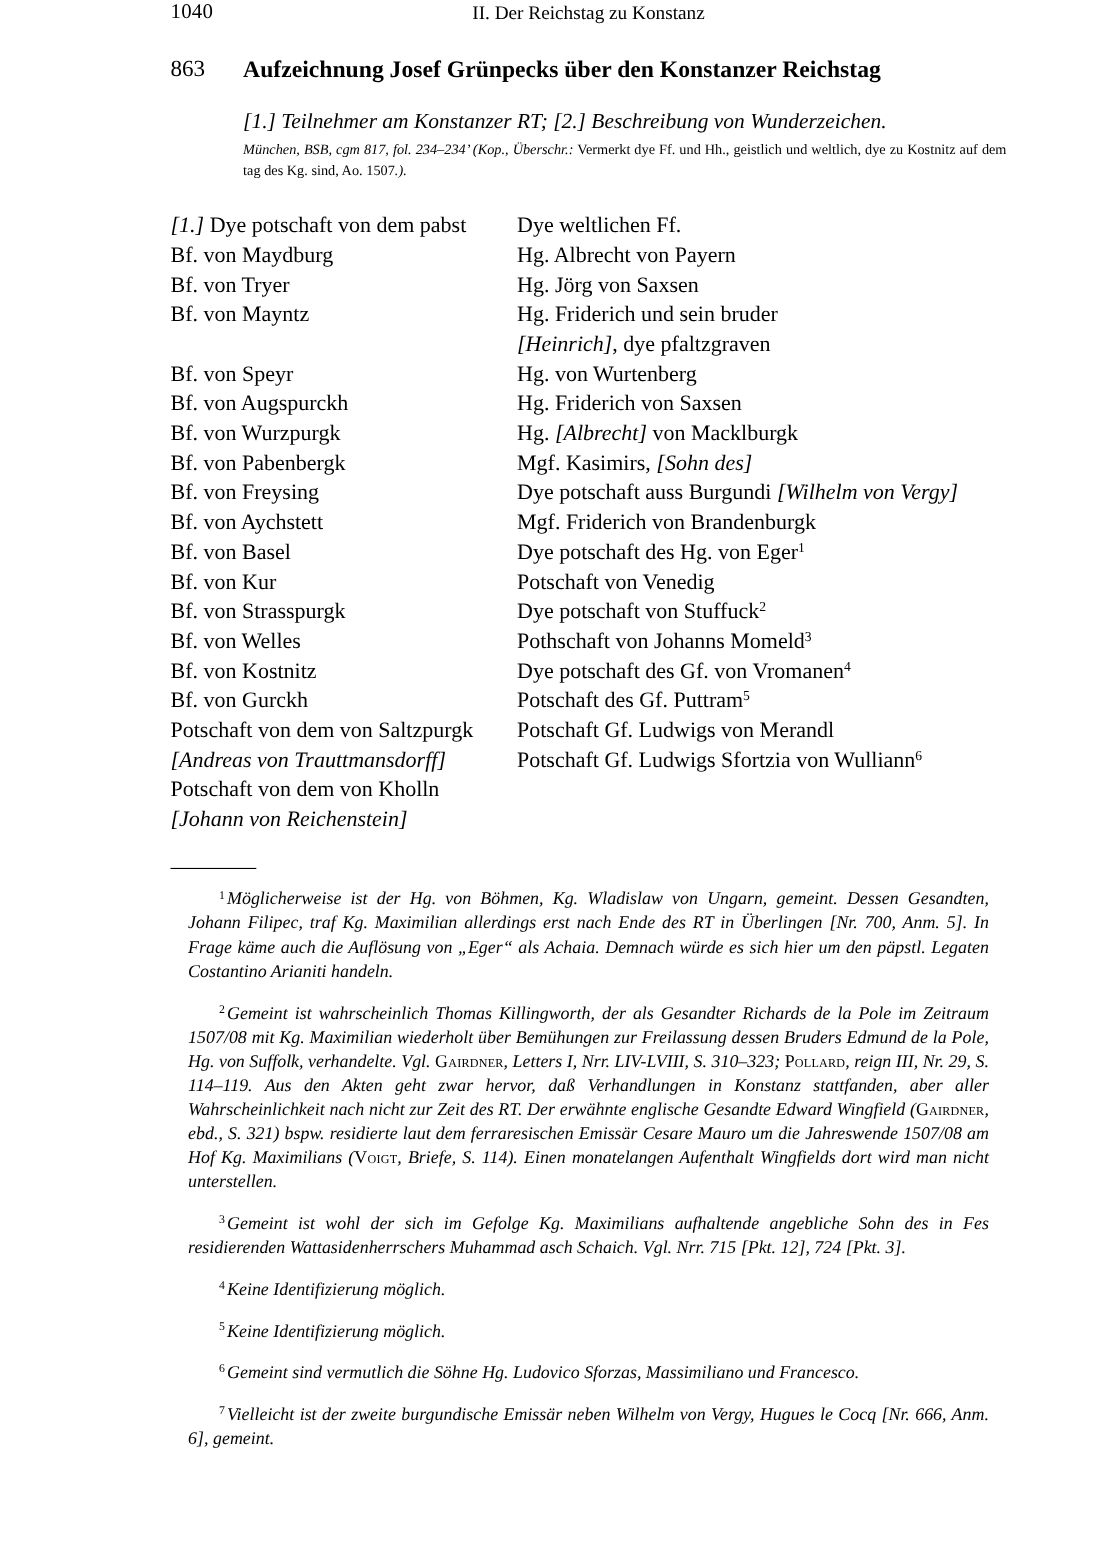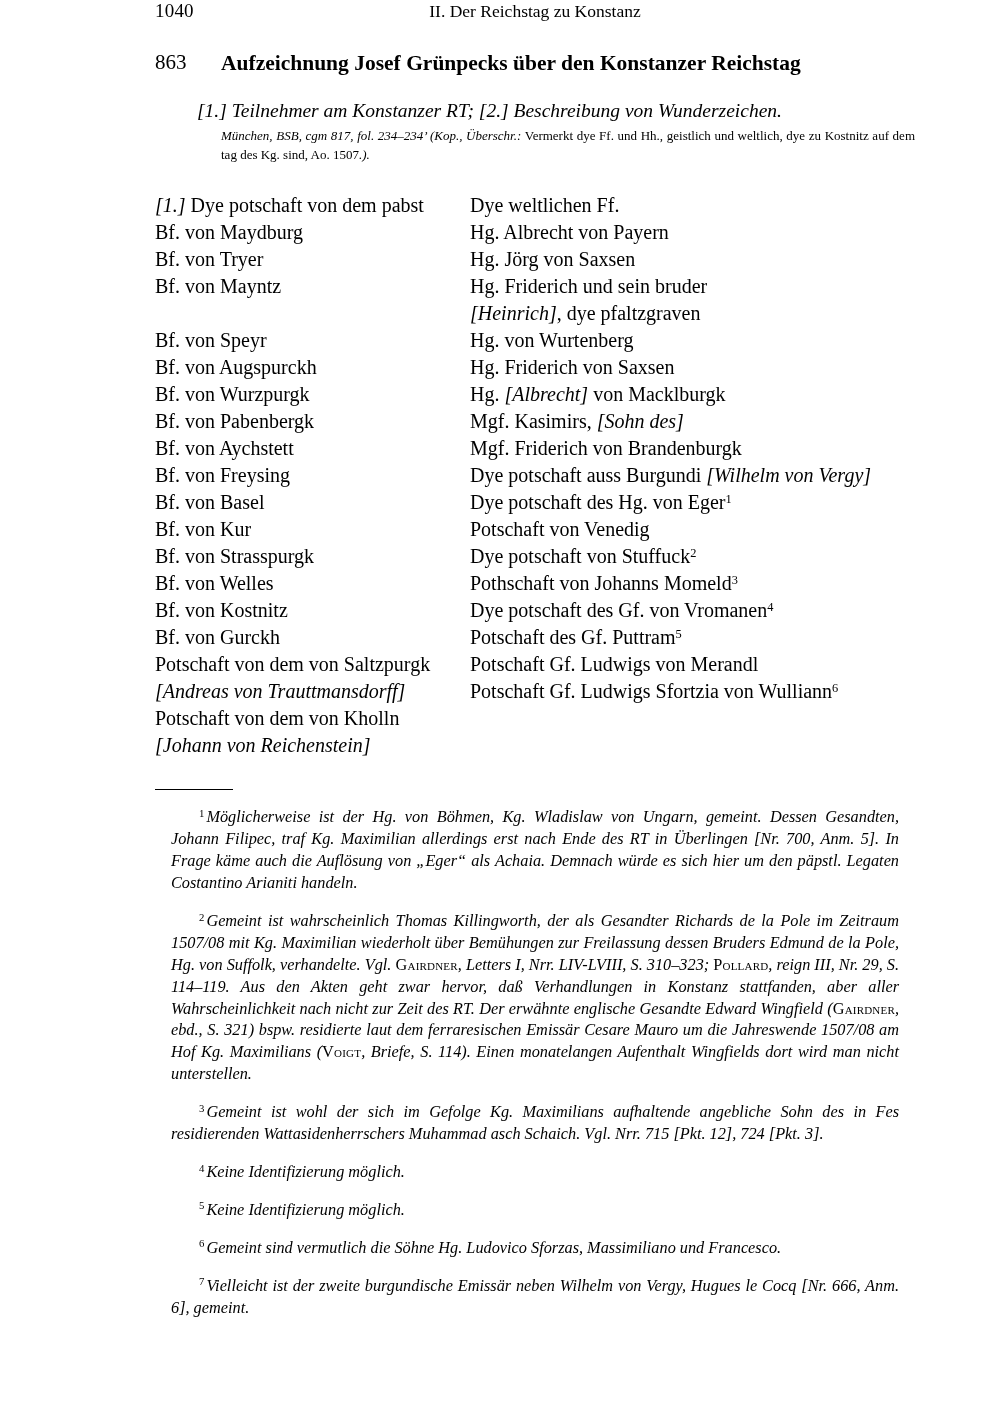--- a/index.html
+++ b/index.html
@@ -59,21 +59,21 @@
   }
   .doc-title {
     margin-left: 66px;
     font-weight: bold;
     font-size: 21.5px;
     line-height: 1.25;
   }
 
   
   .regest {
-    margin-left: 42px;
+    margin-left: 66px;
     margin-top: 18px;
     font-style: italic;
     font-size: 19.5px;
     line-height: 1.3;
   }
   .source {
     margin-left: 66px;
     margin-top: 4px;
     font-size: 13px;
     line-height: 1.42;
@@ -194,26 +194,26 @@
         </div>
         <div class="list-row">
           <span class="col-l">Bf. von Wurzpurgk</span>
           <span class="col-r">Hg. <em>[Albrecht]</em> von Macklburgk</span>
         </div>
         <div class="list-row">
           <span class="col-l">Bf. von Pabenbergk</span>
           <span class="col-r">Mgf. Kasimirs, <em>[Sohn des]</em></span>
         </div>
         <div class="list-row">
+          <span class="col-l">Bf. von Freysing</span>
+          <span class="col-r">Dye potschaft auss Burgundi <em>[Wilhelm von Vergy]</em></span>
+        </div>
+        <div class="list-row">
           <span class="col-l">Bf. von Aychstett</span>
           <span class="col-r">Mgf. Friderich von Brandenburgk</span>
-        </div>
-        <div class="list-row">
-          <span class="col-l">Bf. von Freysing</span>
-          <span class="col-r">Dye potschaft auss Burgundi <em>[Wilhelm von Vergy]</em></span>
         </div>
         <div class="list-row">
           <span class="col-l">Bf. von Basel</span>
           <span class="col-r">Dye potschaft des Hg. von Eger<sup>1</sup></span>
         </div>
         <div class="list-row">
           <span class="col-l">Bf. von Kur</span>
           <span class="col-r">Potschaft von Venedig</span>
         </div>
         <div class="list-row">

